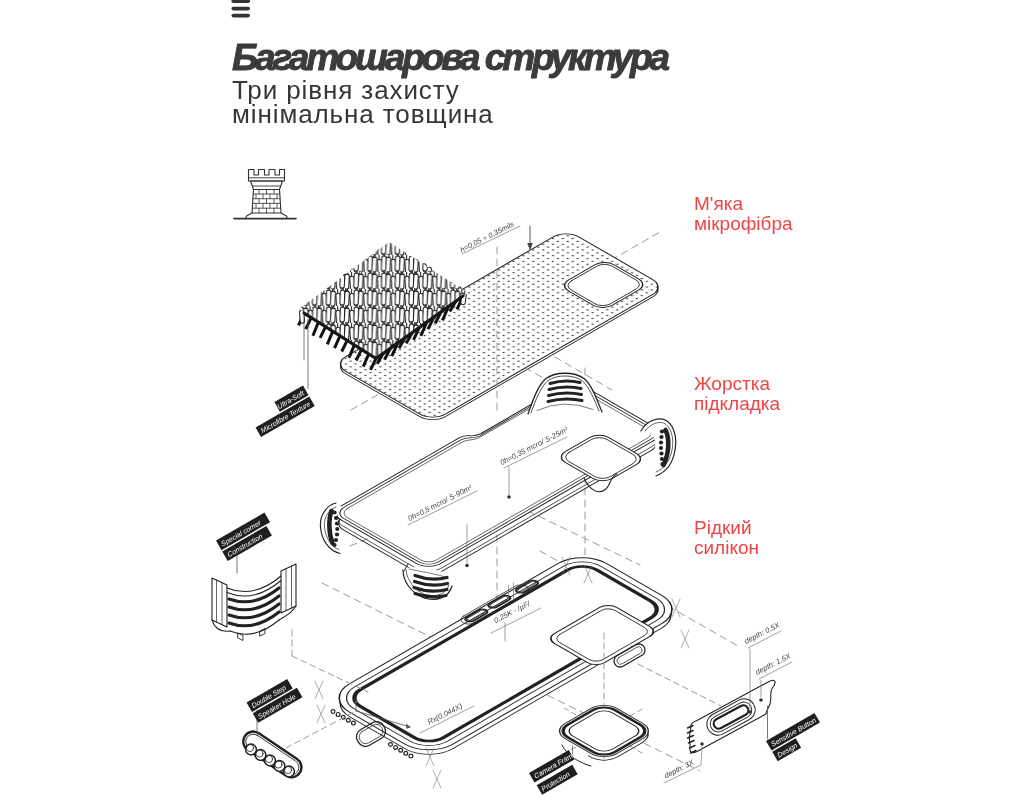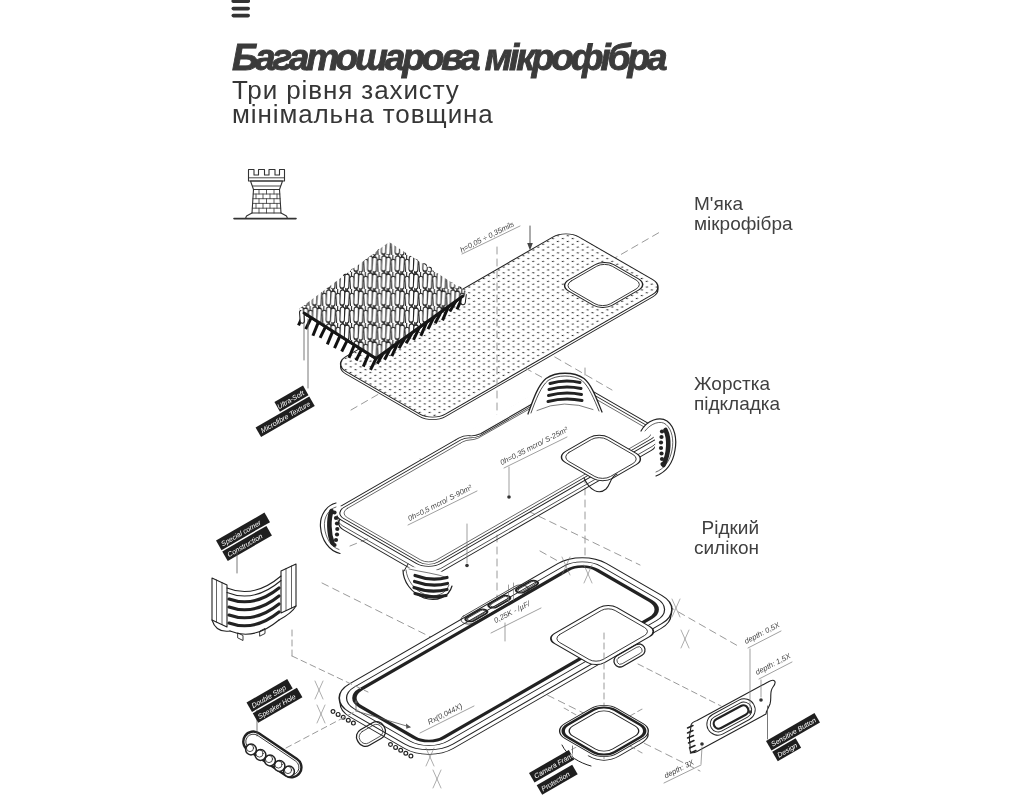--- a/index.html
+++ b/index.html
@@ -1,28 +1,28 @@
 <!DOCTYPE html>
 <html><head>
 <meta charset="utf-8">
 <style>
 html,body{margin:0;padding:0;width:1024px;height:800px;background:#ffffff;overflow:hidden;}
 body{font-family:"Liberation Sans", sans-serif;color:#3a3a3a;}
 .abs{position:absolute;}
 #title{left:232px;top:37px;font-size:37px;font-weight:bold;font-style:italic;letter-spacing:-3.1px;color:#3b3b3b;white-space:nowrap;-webkit-text-stroke:0.9px #3b3b3b;}
 .sub{left:232px;font-size:26px;line-height:24px;letter-spacing:0.9px;color:#363636;white-space:nowrap;}
-.lab{font-size:19px;line-height:20px;color:#404040;white-space:nowrap;left:694px;}
+.lab{font-size:19px;line-height:20px;color:#ef4444;white-space:nowrap;left:694px;}
 </style>
 </head>
 <body>
-<div id="title" class="abs">Багатошарова мікрофібра</div>
+<div id="title" class="abs">Багатошарова структура</div>
 <div class="abs sub" style="top:78px;">Три рівня захисту<br>мінімальна товщина</div>
 <div class="abs lab" style="top:194px;">М'яка<br>мікрофібра</div>
 <div class="abs lab" style="top:374px;">Жорстка<br>підкладка</div>
-<div class="abs lab" style="top:518px;text-align:right;">Рідкий<br>силікон</div>
+<div class="abs lab" style="top:518px;">Рідкий<br>силікон</div>
 <svg class="abs" style="left:0;top:0" width="1024" height="800" viewBox="0 0 1024 800" fill="none" stroke-linecap="round" stroke-linejoin="round">
 <defs>
 <pattern id="dots" width="5.7" height="5.7" patternUnits="userSpaceOnUse">
   <circle cx="1.6" cy="1.6" r="0.88" fill="#222222" stroke="none"></circle>
 </pattern>
 <pattern id="fur" width="13.8" height="17" patternUnits="userSpaceOnUse">
   <g fill="#ffffff" stroke="#1f1f1f" stroke-width="1.05">
   <g transform="translate(2.3,-8) rotate(-2)">
             <rect x="0" y="0" width="4.4" height="15" rx="2.2"></rect>
           </g>

